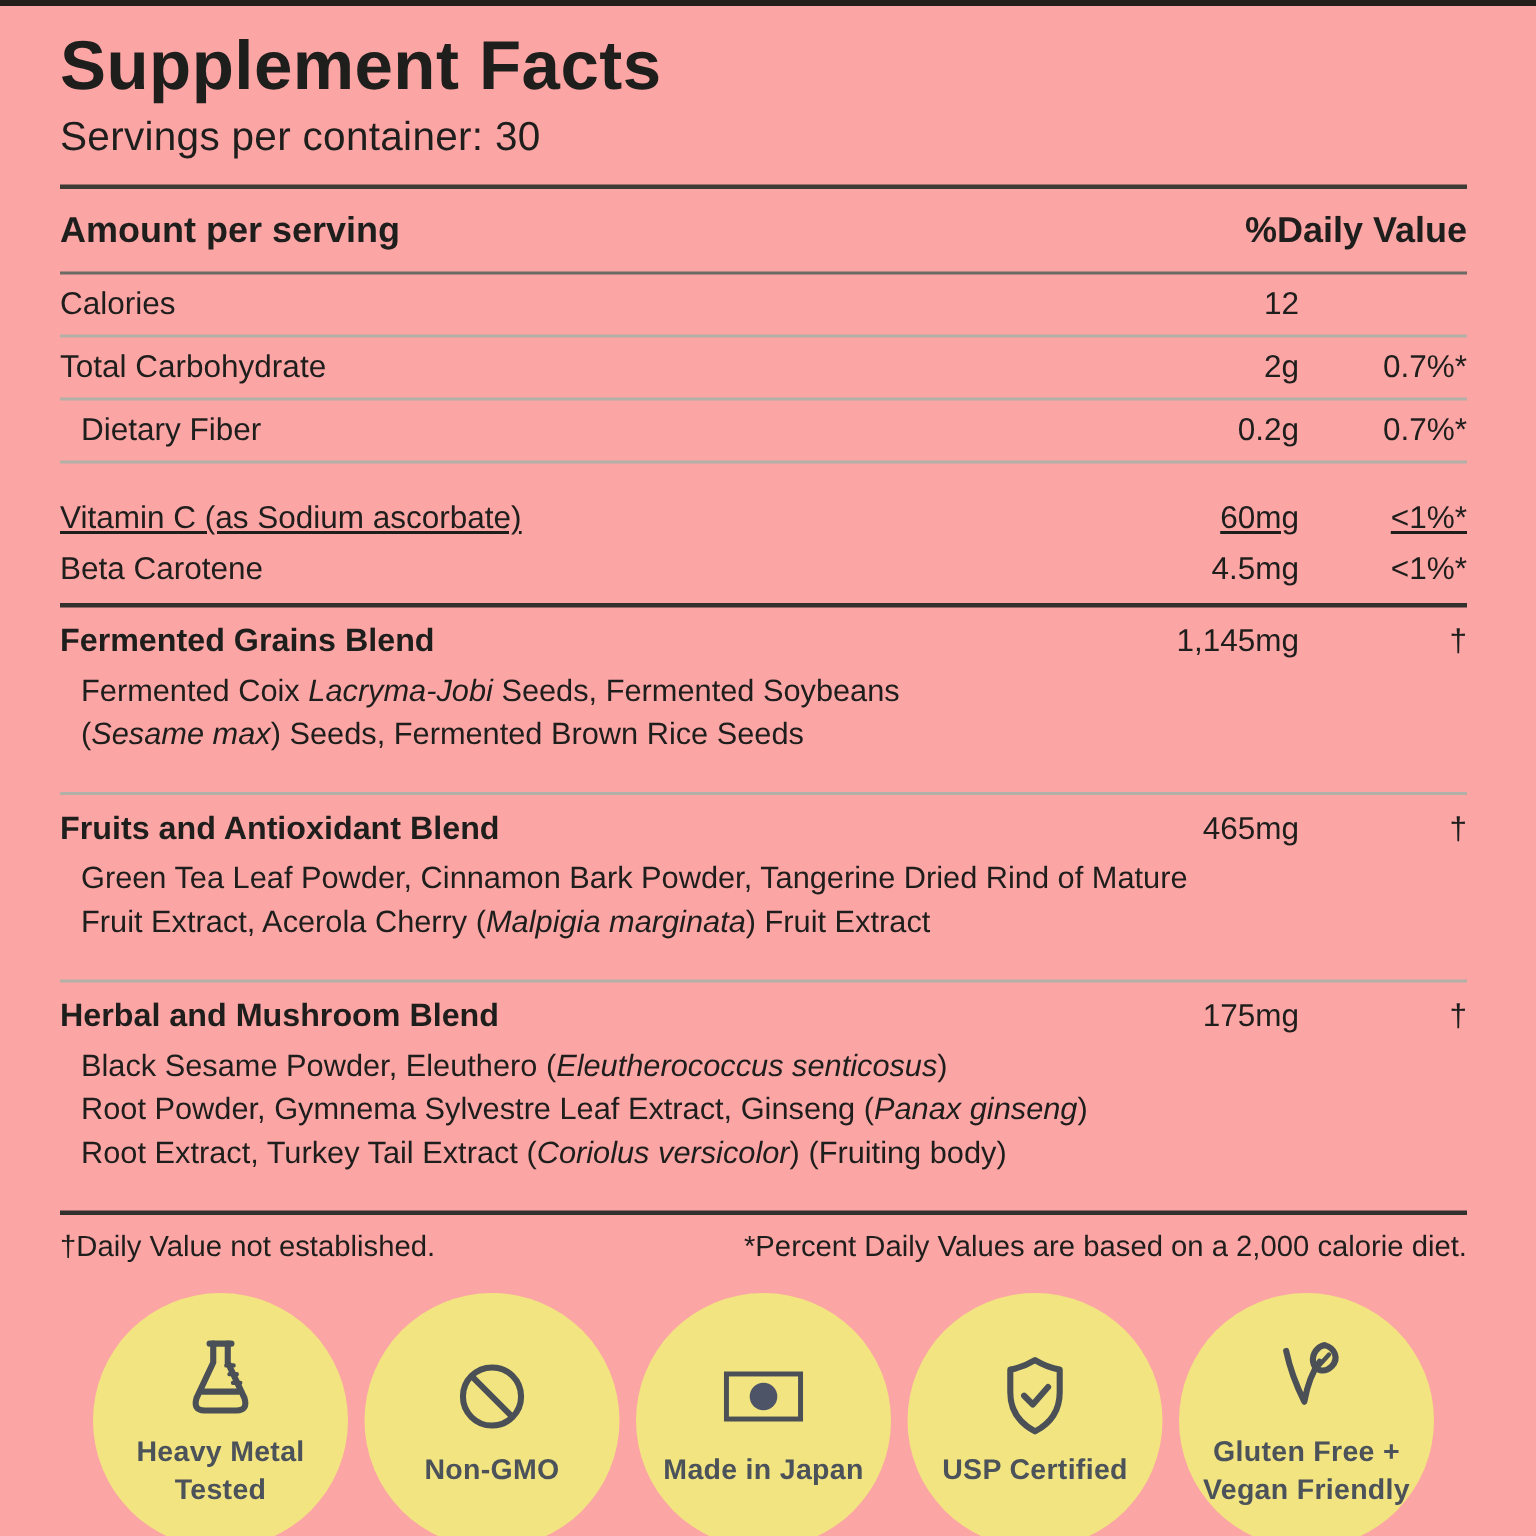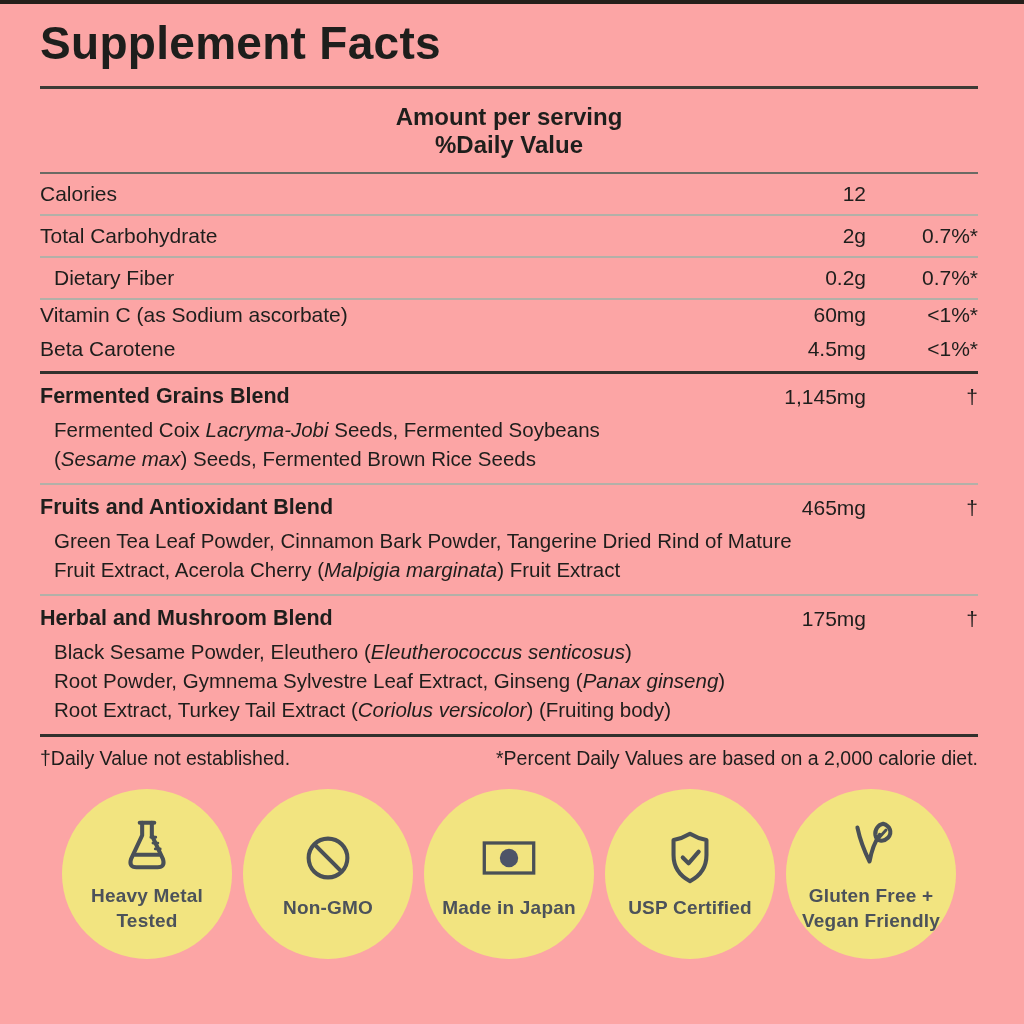--- a/index.html
+++ b/index.html
@@ -16,34 +16,34 @@
 
   .title { font-size:46px; font-weight:bold; letter-spacing:0.3px; margin:16px 0 6px; }
   .sub { font-size:27px; letter-spacing:0.2px; margin:3px 0; }
 
   .rule-top   { border-top:3px solid #3c3b36; margin-top:16px; }
   .rule-mid   { border-top:2px solid #6b6a64; }
   .sep        { border-top:2px solid #b3b0a8; }
   .sep-thick  { border-top:3px solid #32312d; }
 
   .header-row { display:flex; justify-content:space-between; align-items:center;
-                padding:14px 0 13px; font-size:24px; font-weight:bold;flex-direction:column; }
+                padding:14px 0 13px; font-size:24px; font-weight:bold; }
 
   .row { display:flex; align-items:center; font-size:21px; padding:8px 0; }
   .row .name   { flex:1; }
   .row .amount { width:150px; text-align:right; }
   .row .dv     { width:112px; text-align:right; }
   .row.tight { padding:5px 0; }
   .name.indent { padding-left:14px; }
 
   .blend-head { display:flex; align-items:center; font-size:21px; padding:10px 0 4px; }
   .blend-head .name { flex:1; font-weight:bold; font-size:21.5px; }
   .blend-head .amount { width:150px; text-align:right; }
   .blend-head .dv { width:112px; text-align:right; }
-  .desc { font-size:20.5px; line-height:29px; padding:2px 0 10px 14px; }
+  .desc { font-size:20.5px; line-height:29px; padding:2px 0 24px 14px; }
 
   .footnote-row { display:flex; justify-content:space-between; font-size:19.5px; padding:10px 0 2px;gap:16px; }
   .other { font-size:21.5px; padding:7px 0 0; }
 
   .badges { display:flex; justify-content:center; gap:11px; margin-top:17px; }
   .badge { width:170px; height:170px; border-radius:50%; background:#f2e480;
            display:flex; flex-direction:column; align-items:center; justify-content:center; }
   .badge svg { width:62px; height:62px; margin-bottom:7px; flex:none; }
   .badge-label { font-size:19px; font-weight:bold; color:#4c525a; text-align:center;
                  white-space:pre-line; line-height:1.3; letter-spacing:0.2px; }
@@ -51,20 +51,21 @@
   .ic-thin { stroke:#4a5056; fill:none; stroke-width:3.4; }
 </style>
 </head>
 <body>
 
 <div class="label">
   <div class="top-edge"></div>
   <div class="content">
 
     <div class="title">Supplement Facts</div>
+    <div class="sub">Servings per container: 30</div>
 
     <div class="rule-top"></div>
 
     <div class="header-row">
       <span>Amount per serving</span>
       <span>%Daily Value</span>
     </div>
     <div class="rule-mid"></div>
 
     <div class="row">
@@ -81,21 +82,21 @@
     </div>
     <div class="sep"></div>
 
     <div class="row">
       <span class="name indent">Dietary Fiber</span>
       <span class="amount">0.2g</span>
       <span class="dv">0.7%*</span>
     </div>
     <div class="sep"></div>
 
-    <div class="row tight" style="padding-top:3px;">
+    <div class="row tight" style="padding-top:25px;text-decoration:underline;">
       <span class="name">Vitamin C (as Sodium ascorbate)</span>
       <span class="amount">60mg</span>
       <span class="dv">&lt;1%*</span>
     </div>
     <div class="row tight" style="padding-bottom:10px;justify-content:space-between;">
       <span class="name">Beta Carotene</span>
       <span class="amount">4.5mg</span>
       <span class="dv">&lt;1%*</span>
     </div>
     <div class="sep-thick"></div>

